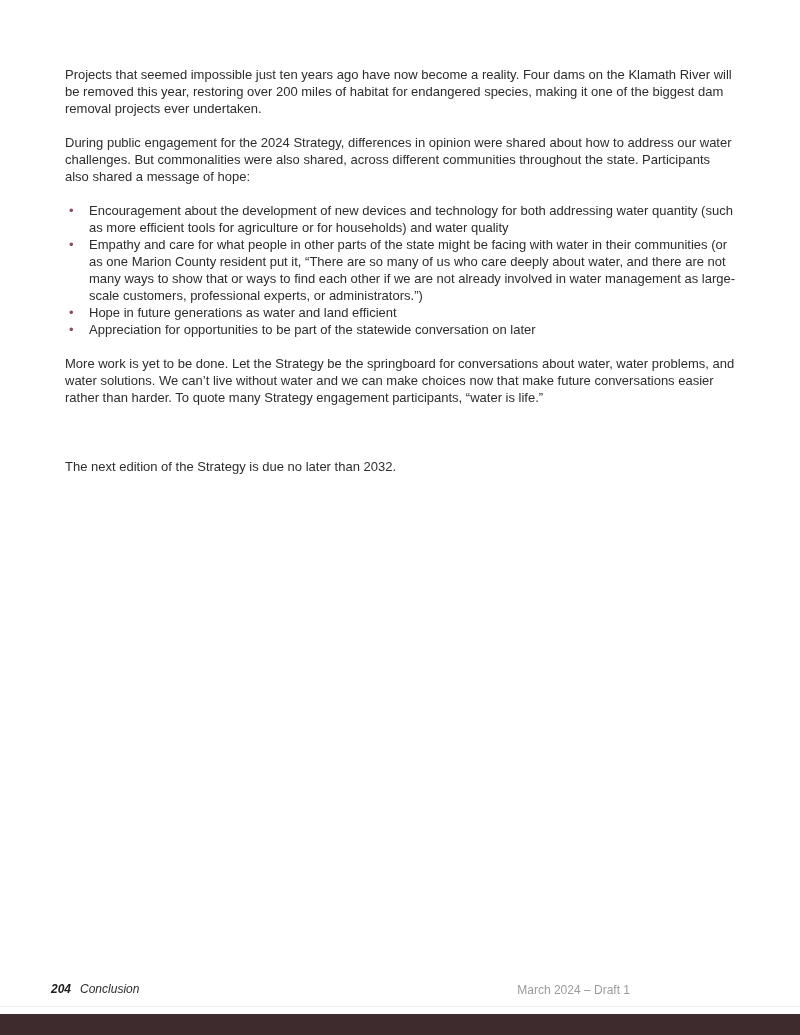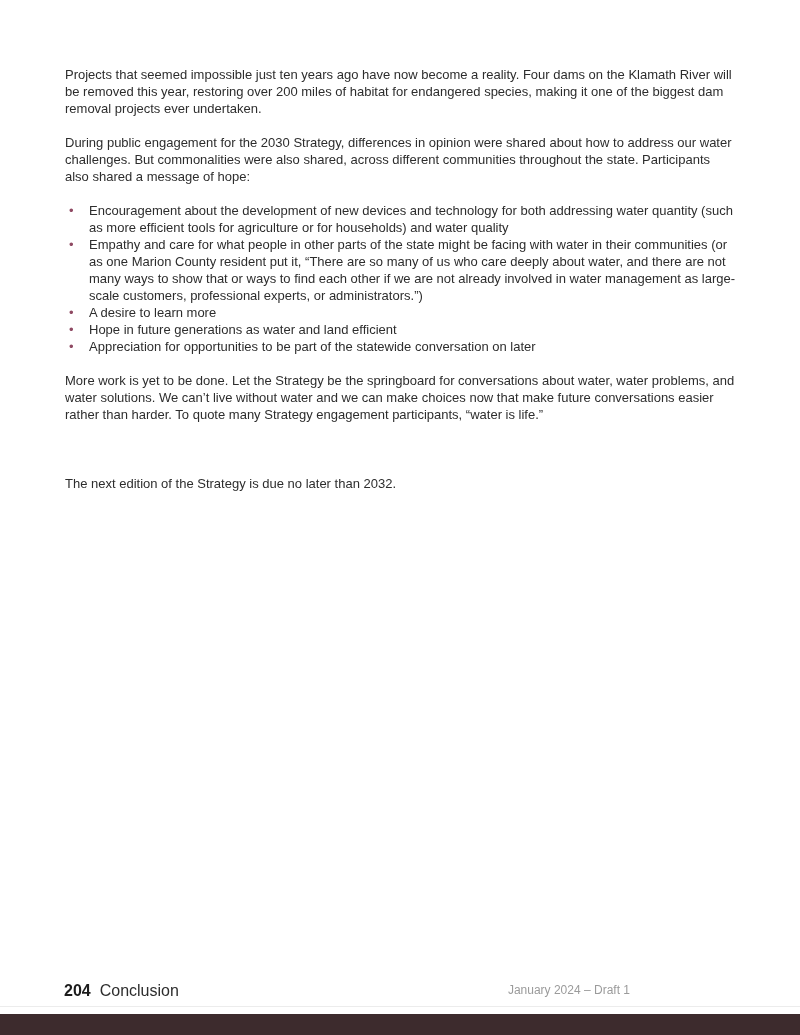--- a/index.html
+++ b/index.html
@@ -45,24 +45,25 @@
   }
   ul.bullets li::before {
     content: "\2022";
     color: #8f4a63;
     position: absolute;
     left: -20px;
     top: 0;
   }
   .footer-left {
     position: absolute;
-    left: 64px;
+    left: 51px;
     top: 982px;
-    font-size: 16px;
+    font-size: 12px;
     color: #2d2d2d;
+    font-style: italic;
   }
   .footer-left .page-num {
     font-weight: bold;
     color: #1c1c1c;
     margin-right: 9px;
   }
   .footer-right {
     position: absolute;
     right: 170px;
     top: 983px;
@@ -86,35 +87,34 @@
     background: #3d2b2d;
   }
 </style>
 </head>
 <body>
 
 <div class="page">
 
   <main class="content">
     <p>Projects that seemed impossible just ten years ago have now become a reality. Four dams on the Klamath River will be removed this year, restoring over 200 miles of habitat for endangered species, making it one of the biggest dam removal projects ever undertaken.</p>
-    <p>During public engagement for the 2030 Strategy, differences in opinion were shared about how to address our water challenges. But commonalities were also shared, across different communities throughout the state. Participants also shared a message of hope:</p>
+    <p>During public engagement for the 2024 Strategy, differences in opinion were shared about how to address our water challenges. But commonalities were also shared, across different communities throughout the state. Participants also shared a message of hope:</p>
 
     <ul class="bullets">
       <li>Encouragement about the development of new devices and technology for both addressing water quantity (such as more efficient tools for agriculture or for households) and water quality</li>
       <li>Empathy and care for what people in other parts of the state might be facing with water in their communities (or as one Marion County resident put it, “There are so many of us who care deeply about water, and there are not many ways to show that or ways to find each other if we are not already involved in water management as large-scale customers, professional experts, or administrators.”)</li>
-      <li>A desire to learn more</li>
       <li>Hope in future generations as water and land efficient</li>
       <li>Appreciation for opportunities to be part of the statewide conversation on later</li>
     </ul>
 
     <p>More work is yet to be done. Let the Strategy be the springboard for conversations about water, water problems, and water solutions. We can’t live without water and we can make choices now that make future conversations easier rather than harder. To quote many Strategy engagement participants, “water is life.”</p>
     <p class="next-edition">The next edition of the Strategy is due no later than 2032.</p>
   </main>
 
   <div class="footer-left">
     <span class="page-num">204</span><span class="section">Conclusion</span>
   </div>
-  <div class="footer-right">January 2024 – Draft 1</div>
+  <div class="footer-right">March 2024 – Draft 1</div>
 
   <div class="footer-rule"></div>
   <div class="footer-bar"></div>
 
 </div>
 
 </body></html>

